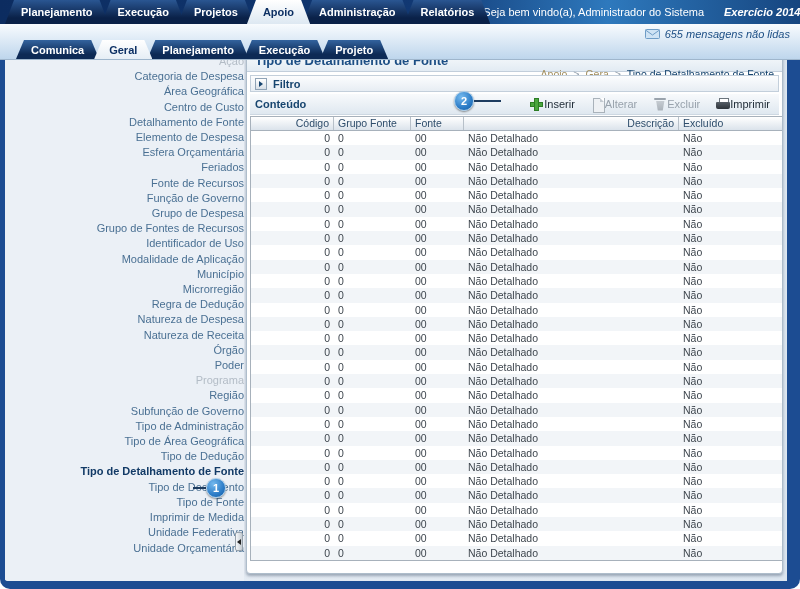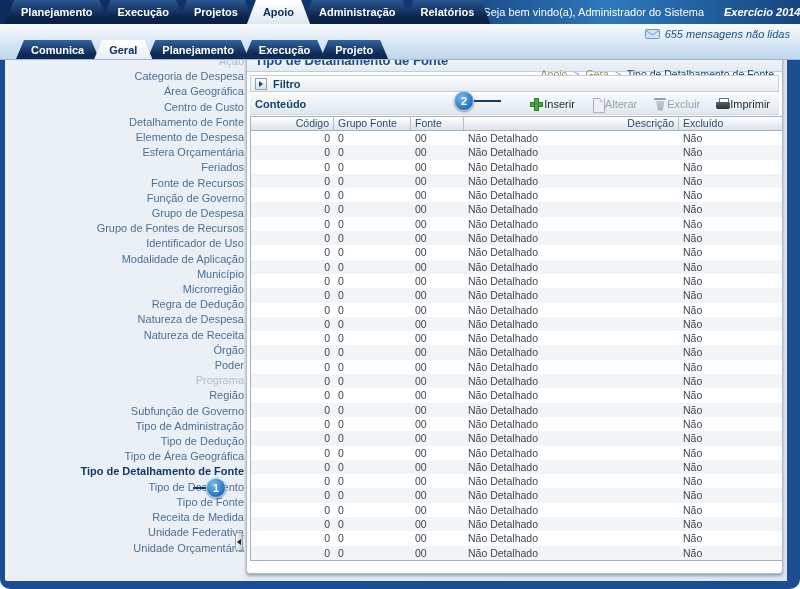--- a/index.html
+++ b/index.html
@@ -182,26 +182,26 @@
         <div class="sb-item">Microrregião</div>
         <div class="sb-item">Regra de Dedução</div>
         <div class="sb-item">Natureza de Despesa</div>
         <div class="sb-item">Natureza de Receita</div>
         <div class="sb-item">Órgão</div>
         <div class="sb-item">Poder</div>
         <div class="sb-item disabled">Programa</div>
         <div class="sb-item">Região</div>
         <div class="sb-item">Subfunção de Governo</div>
         <div class="sb-item">Tipo de Administração</div>
+        <div class="sb-item">Tipo de Área Geográfica</div>
         <div class="sb-item">Tipo de Dedução</div>
-        <div class="sb-item">Tipo de Área Geográfica</div>
         <div class="sb-item selected">Tipo de Detalhamento de Fonte</div>
         <div class="sb-item">Tipo de Documento</div>
         <div class="sb-item">Tipo de Fonte</div>
-        <div class="sb-item">Receita de Medida</div>
+        <div class="sb-item">Imprimir de Medida</div>
         <div class="sb-item">Unidade Federativa</div>
         <div class="sb-item">Unidade Orçamentária</div>
       </div>
     <div class="collapse-handle"></div>
   </div>
 
   <div class="main-panel">
 
     <div class="panel-header">
       <span class="page-title">Tipo de Detalhamento de Fonte</span>

